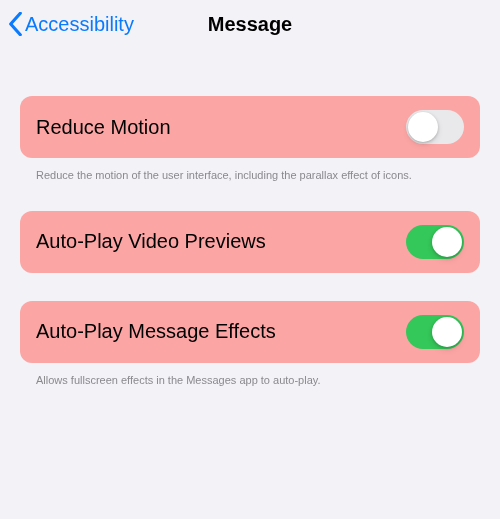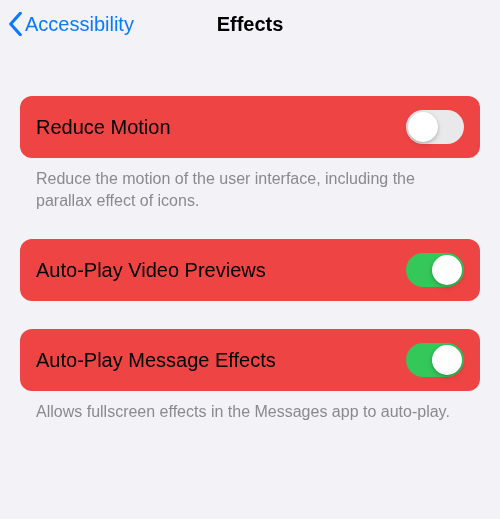--- a/index.html
+++ b/index.html
@@ -38,36 +38,36 @@
   .content {
     padding: 20px 20px 0 20px;
   }
   .group {
     margin-top: 28px;
   }
   .group:first-child {
     margin-top: 28px;
   }
   .row {
-    background: #ef4444;
+    background: #fca5a5;
     border-radius: 12px;
     padding: 14px 16px;
     display: flex;
     align-items: center;
     justify-content: space-between;
     min-height: 58px;
   }
   .row-label {
     font-size: 20px;
     font-weight: 400;
     color: #000;
   }
   .footer {
     padding: 10px 16px 0 16px;
-    font-size: 16px;
+    font-size: 11px;
     line-height: 1.35;
     color: #8a8a8e;
   }
   .switch {
     position: relative;
     width: 58px;
     height: 34px;
     border-radius: 17px;
     flex-shrink: 0;
   }
@@ -90,21 +90,21 @@
 
 <div class="nav">
   <div class="back">
     <span>
       <svg width="15" height="24" viewBox="0 0 12 20" fill="none">
         <polyline points="10,1 2,10 10,19" stroke="#0a7aff" stroke-width="2.6" stroke-linecap="round" stroke-linejoin="round"></polyline>
       </svg>
     </span>
     <span>Accessibility</span>
   </div>
-  <div class="title">Effects</div>
+  <div class="title">Message</div>
 </div>
 
 <div class="content">
 
   <div class="group">
     <div class="row">
       <span class="row-label">Reduce Motion</span>
       <div class="switch off">
         <div class="knob"></div>
       </div>

